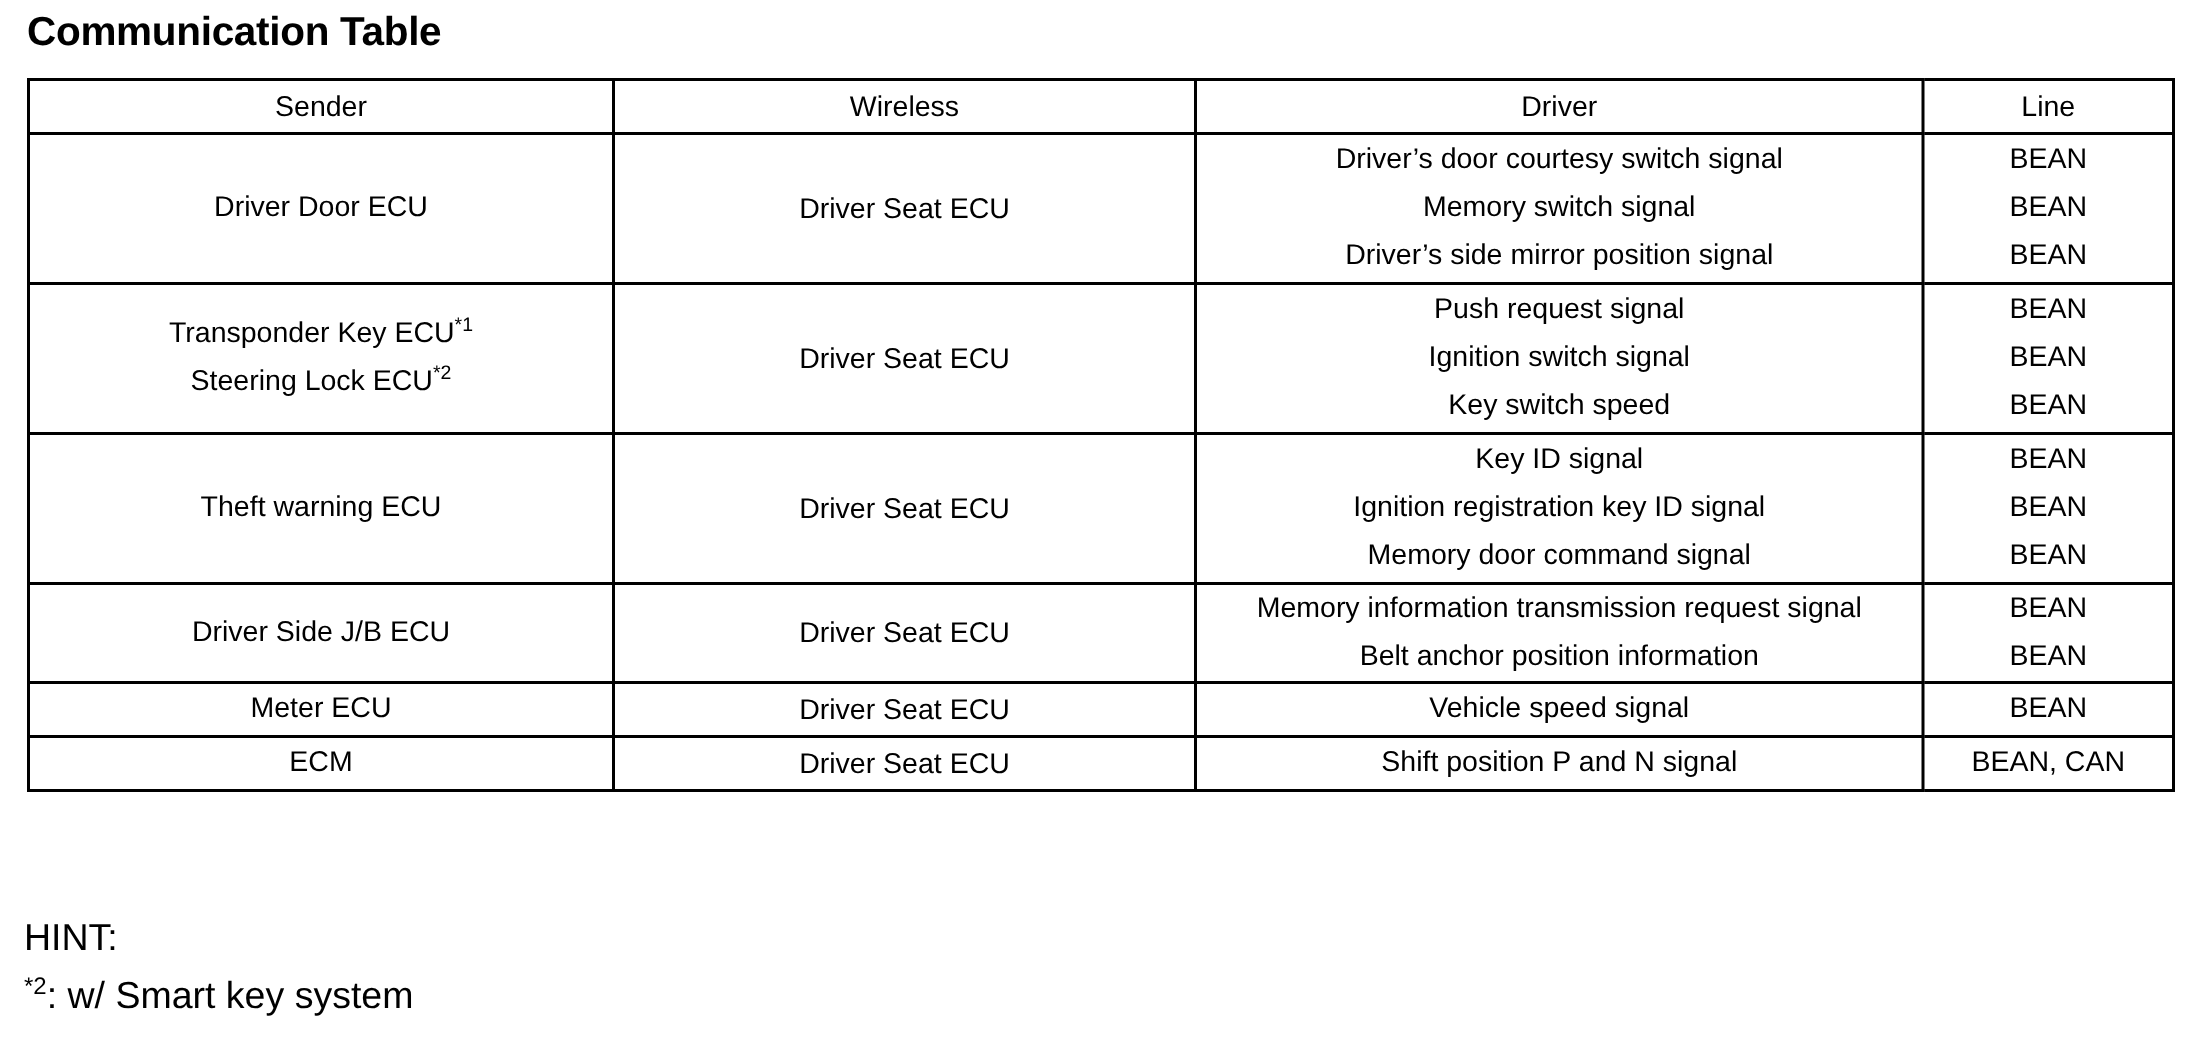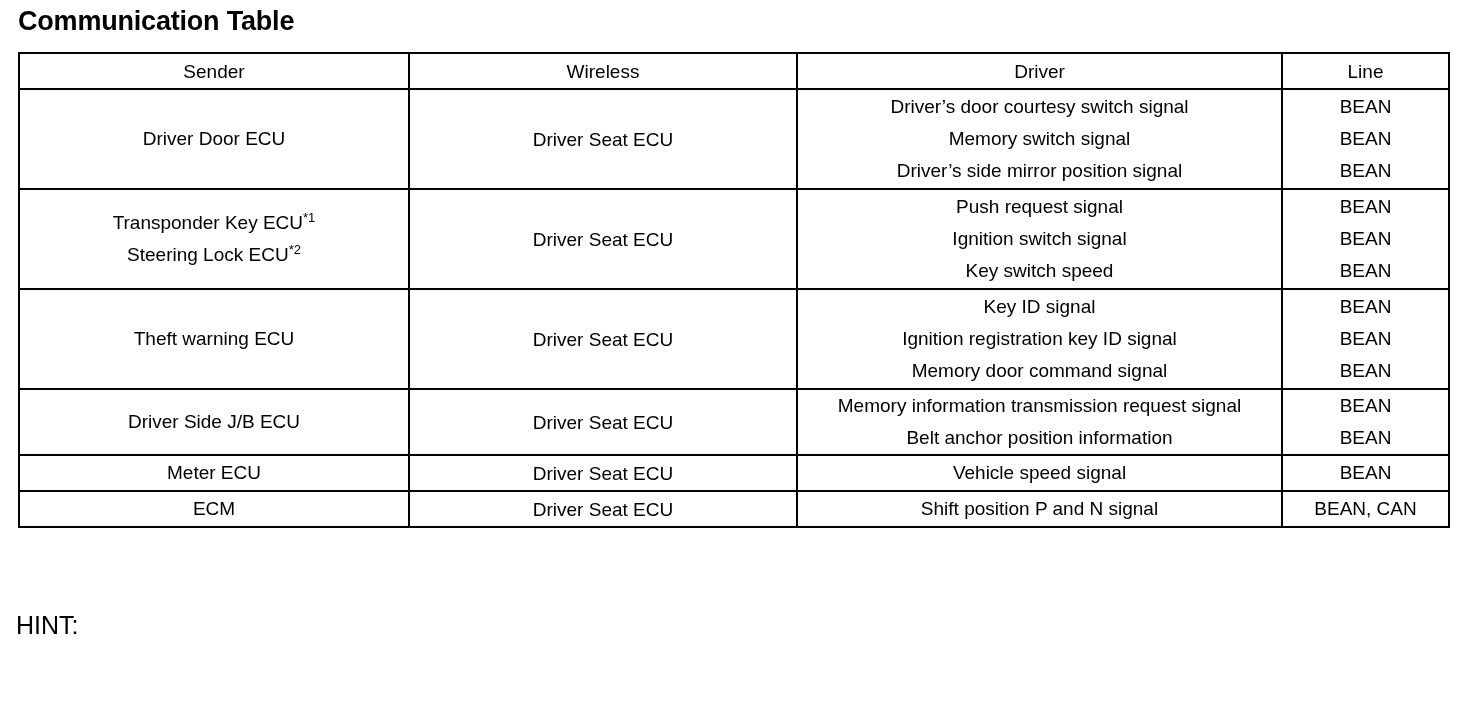--- a/index.html
+++ b/index.html
@@ -239,15 +239,16 @@
             <div class="cellstack">
               <div>BEAN, CAN</div>
             </div>
           </td>
         </tr>
       </tbody>
   </table>
 
   <div class="hint-block">
     <div>HINT:</div>
+    <div><span class="hint-sup">*2</span><span>: w/ Smart key system</span></div>
   </div>
 
 </div>
 
 </body></html>

